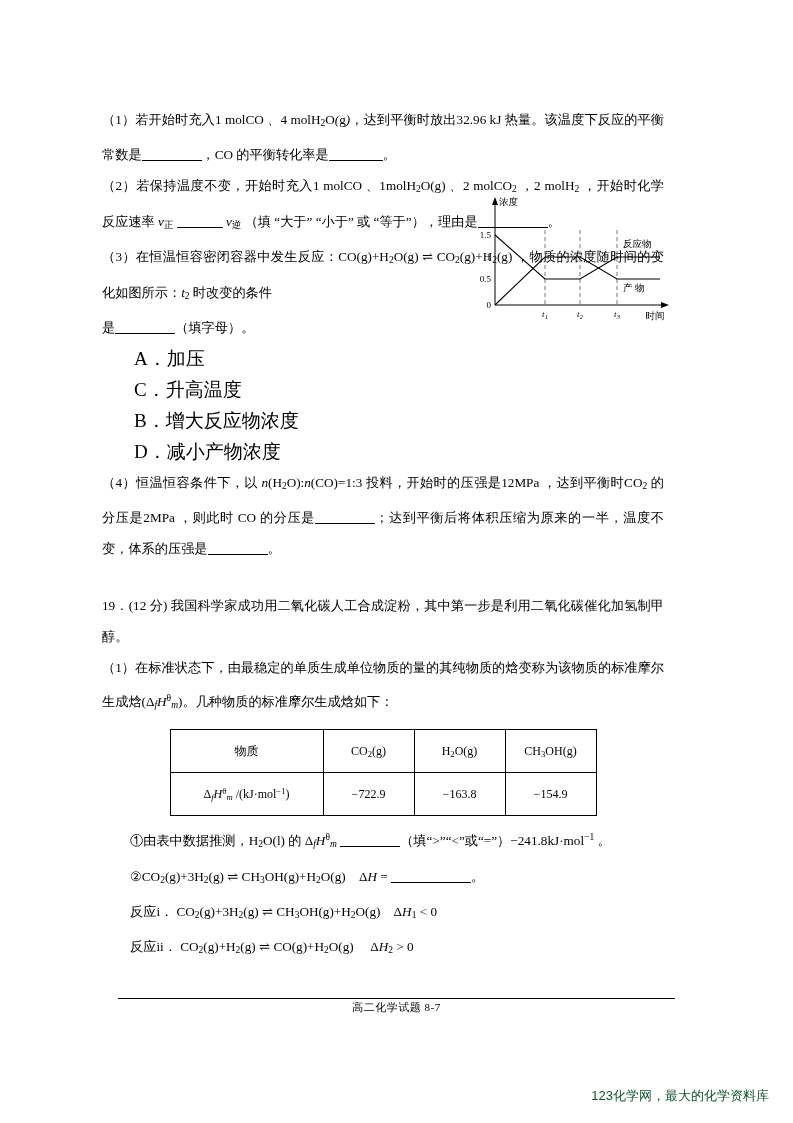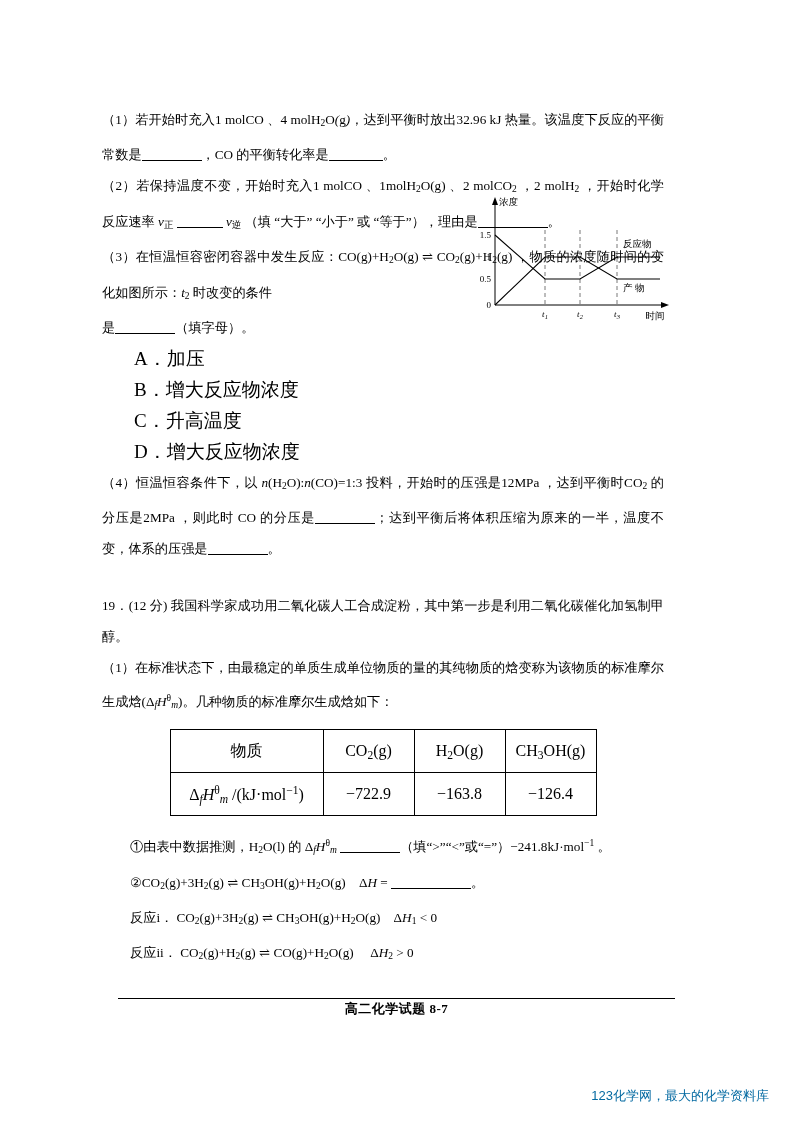--- a/index.html
+++ b/index.html
@@ -65,22 +65,22 @@
     left: 455px;
     top: 195px;
     width: 230px;
     height: 140px;
   }
   .chart-svg { display: block; }
 
   
   .tbl {
     border-collapse: collapse;
-    margin: 8px auto 12px auto;
-    font-size: 16px;
+    margin: 8px auto 6px auto;
+    font-size: 12px;
   }
   .tbl td {
     border: 1px solid #000;
     text-align: center;
     padding: 10px 8px;
     min-width: 74px;
     height: 22px;
   }
   .tbl td.first { min-width: 136px; }
 
@@ -89,30 +89,29 @@
     left: 118px;
     right: 118px;
     top: 998px;
     border-top: 1px solid #000;
   }
   .footer-text {
     position: absolute;
     width: 100%;
     top: 1000px;
     text-align: center;
-    font-size: 13px;
+    font-size: 11px;
     letter-spacing: 0.5px;
-    font-weight: bold;
   }
   .watermark {
     position: absolute;
     right: 24px;
     bottom: 18px;
     font-size: 13px;
-    color: #0369a1;
+    color: #14532d;
     font-family: "Liberation Sans", sans-serif;
   }
   .sec-title { margin-top: 26px; font-family: Liberation Serif, serif; }
   .ind1 { padding-left: 28px; }
   .nowrap { white-space: nowrap; }
 </style>
 </head>
 <body>
 
 <div class="page">
@@ -129,23 +128,23 @@
 
     <p class="para">
       （3）在恒温恒容密闭容器中发生反应：<span class="nowrap">CO(g)+H<span class="sub">2</span>O(g) ⇌ CO<span class="sub">2</span>(g)+H<span class="sub">2</span>(g)</span> ，物质的浓度随时间的变化如图所示：<span class="ital">t</span><span class="sub">2</span> 时改变的条件
     </p>
     <p class="para">
       是<span class="blank b60"></span>（填字母）。
     </p>
 
     <div class="opts">
       <div class="opt">A．加压</div>
+      <div class="opt">C．升高温度</div>
       <div class="opt">B．增大反应物浓度</div>
-      <div class="opt">C．升高温度</div>
-      <div class="opt">D．增大反应物浓度</div>
+      <div class="opt">D．减小产物浓度</div>
     </div>
 
     <p class="para">
       （4）恒温恒容条件下，以 <span class="ital">n</span><span class="nowrap">(H<span class="sub">2</span>O)</span>:<span class="ital">n</span><span class="nowrap">(CO)</span><span class="nowrap">=1:3</span> 投料，开始时的压强是12MPa ，达到平衡时CO<span class="sub">2</span> 的分压是2MPa ，则此时 CO 的分压是<span class="blank b60"></span>；达到平衡后将体积压缩为原来的一半，温度不变，体系的压强是<span class="blank b60"></span>。
     </p>
 
     <p class="para sec-title">19．(12 分) 我国科学家成功用二氧化碳人工合成淀粉，其中第一步是利用二氧化碳催化加氢制甲醇。</p>
 
     <p class="para">
       （1）在标准状态下，由最稳定的单质生成单位物质的量的其纯物质的焓变称为该物质的标准摩尔生成焓(Δ<span class="sub ital">f</span><span class="ital">H</span><span class="sup">θ</span><span class="sub ital">m</span>)。几种物质的标准摩尔生成焓如下：
@@ -158,21 +157,21 @@
         <td>CO<span class="sub">2</span>(g)</td>
         <td>H<span class="sub">2</span>O(g)</td>
         <td>CH<span class="sub">3</span>OH(g)</td>
       </tr>
       <tr>
         <td class="first">
           Δ<span class="sub ital">f</span><span class="ital">H</span><span class="sup">θ</span><span class="sub ital">m</span> /<span>(</span>kJ·mol<span class="sup">−1</span><span>)</span>
         </td>
         <td>−722.9</td>
         <td>−163.8</td>
-        <td>−126.4</td>
+        <td>−154.9</td>
       </tr>
     </tbody>
       </table>
 
     <p class="para ind1">
       ①由表中数据推测，H<span class="sub">2</span>O<span class="nowrap">(l)</span> 的 Δ<span class="sub ital">f</span><span class="ital">H</span><span class="sup">θ</span><span class="sub ital">m</span> <span class="blank b60"></span>（填“&gt;”“&lt;”或“=”）−241.8kJ·mol<span class="sup">−1</span> 。
     </p>
 
     <p class="para ind1">
       ②CO<span class="sub">2</span>(g)+3H<span class="sub">2</span>(g) ⇌ CH<span class="sub">3</span>OH(g)+H<span class="sub">2</span>O(g)&nbsp;&nbsp;&nbsp; Δ<span class="ital">H</span> = <span class="blank b80"></span>。

